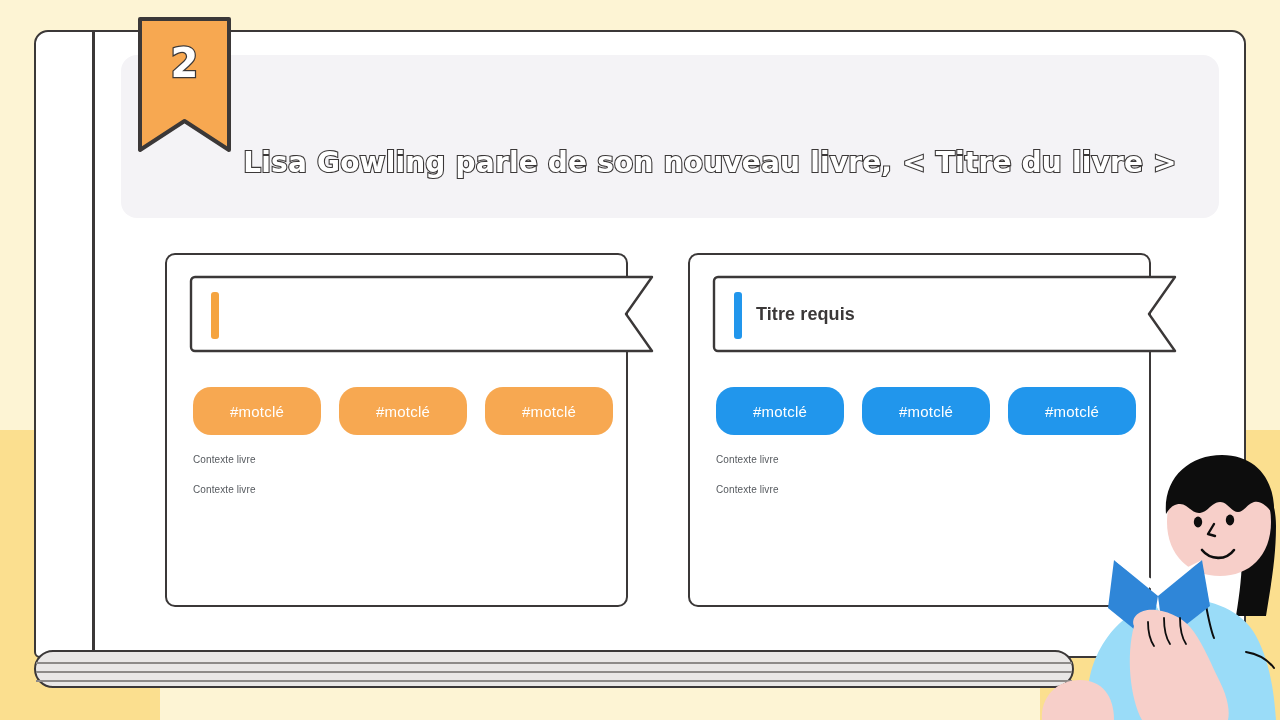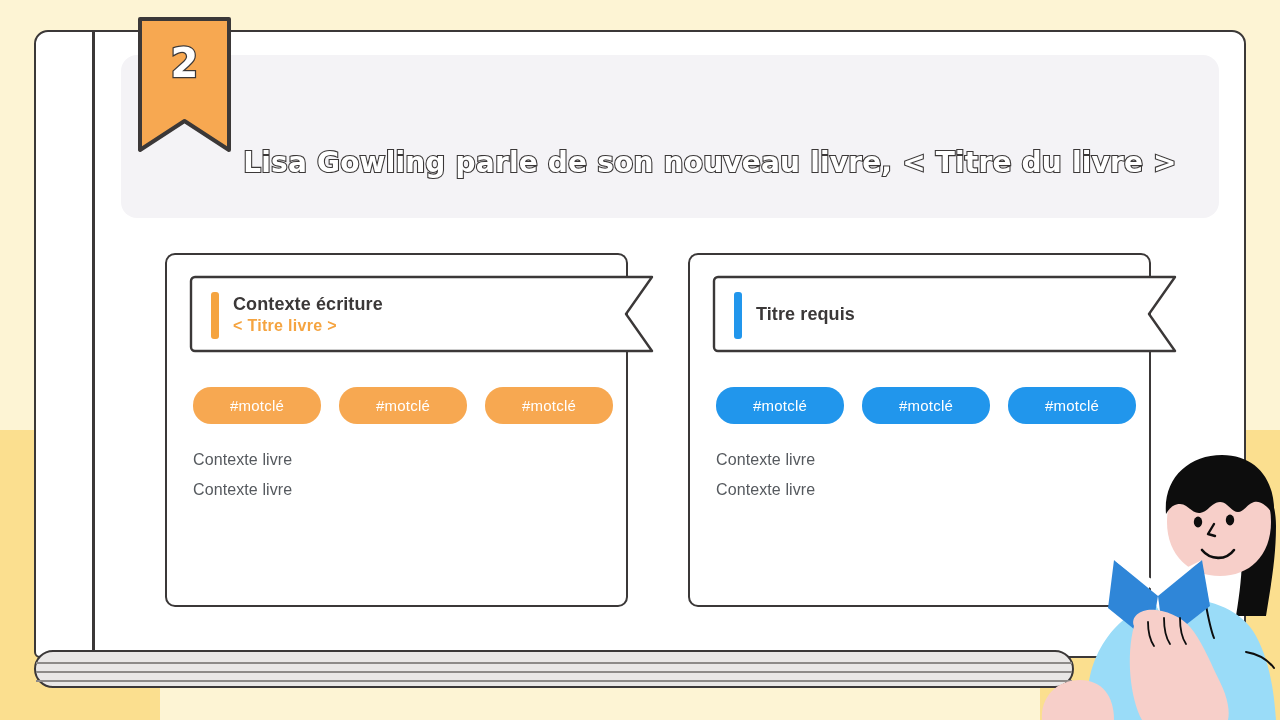--- a/index.html
+++ b/index.html
@@ -204,21 +204,21 @@
   
   .tag-row {
     position: absolute;
     left: 26px;
     top: 132px;
     display: flex;
     gap: 18px;
     z-index: 3;
   }
   .tag {
-    height: 37px;
+    height: 48px;
     min-width: 128px;
     padding: 10px 18px;
     border-radius: 18px;
     display: flex;
     align-items: center;
     justify-content: center;
     font-size: 15px;
     color: #ffffff;
     letter-spacing: 0.2px;
   }
@@ -226,21 +226,21 @@
   .tag.blue   { background: #2196ec; }
 
   
   .card-body {
     position: absolute;
     left: 26px;
     top: 190px;
     z-index: 3;
   }
   .body-line {
-    font-size: 16px;
+    font-size: 10px;
     color: #55595e;
     line-height: 30px;
     letter-spacing: 0.1px;
   }
 
   
   .illustration {
     position: absolute;
     right: 0;
     bottom: 0;
@@ -278,24 +278,20 @@
     <div class="bookmark-number">2</div>
   </div>
 
   <div class="card left">
 
     <div class="card-ribbon">
       <svg width="467" height="78" viewBox="0 0 467 78">
         <path d="M6,2 L463,2 L437,39 L463,76 L6,76 A4,4 0 0 1 2,72 L2,6 A4,4 0 0 1 6,2 Z" fill="#ffffff" stroke="#3b3838" stroke-width="2.4" stroke-linejoin="round"></path>
       </svg>
       <div class="ribbon-accent" style="background:#f5a440"></div>
-      <div class="ribbon-texts">
-        <div class="ribbon-title">Contexte écriture</div>
-        <div class="ribbon-sub">&lt; Titre livre &gt;</div>
-      </div>
     </div>
 
     <div class="tag-row">
       <div class="tag orange">#motclé</div>
       <div class="tag orange">#motclé</div>
       <div class="tag orange">#motclé</div>
     </div>
 
     <div class="card-body">
       <div class="body-line">Contexte livre</div>

